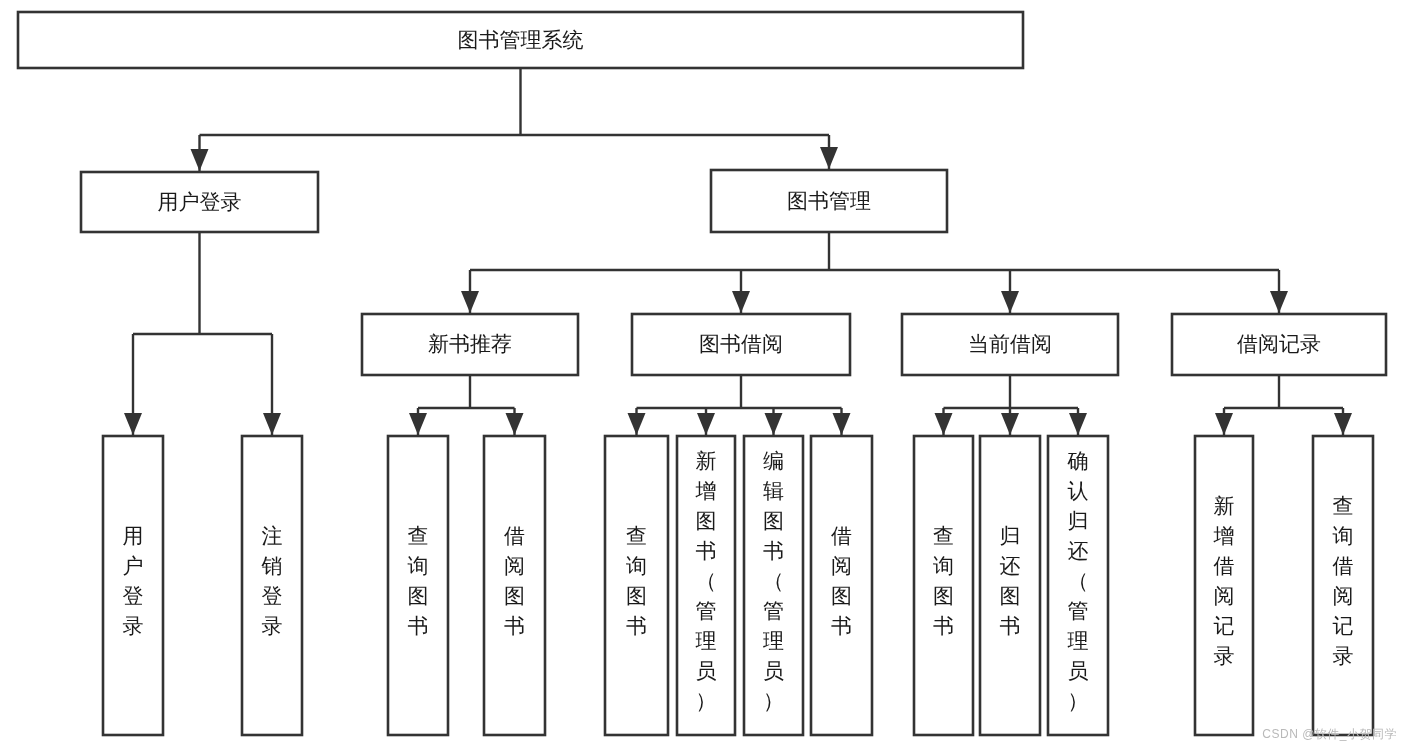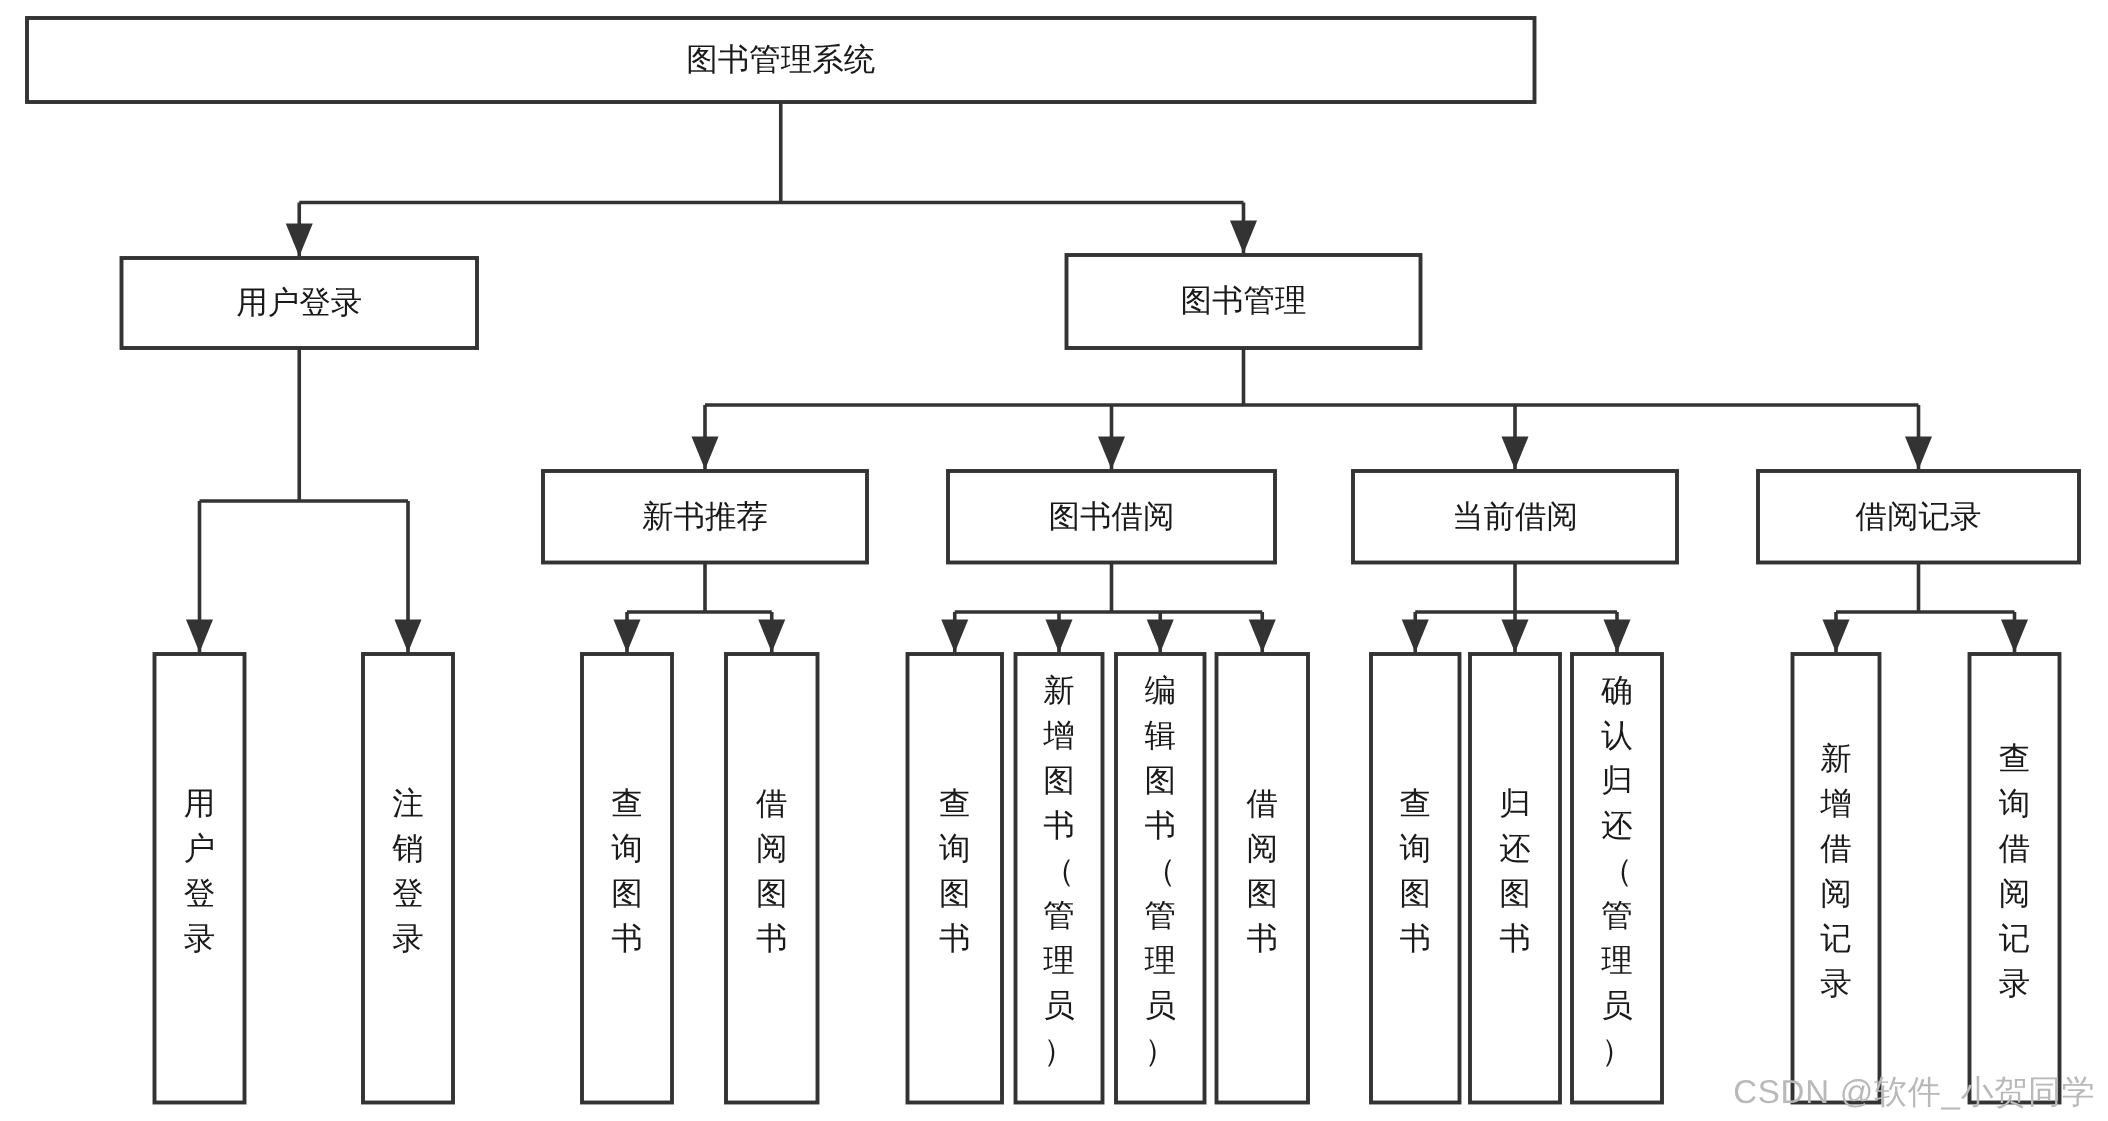--- a/index.html
+++ b/index.html
@@ -15,21 +15,21 @@
     font-family:"Liberation Sans","DejaVu Sans",sans-serif;
     fill:#1a1a1a;
     text-anchor:middle;
   }
   .label-h{font-size:21px;dominant-baseline:middle;}
   .label-v{font-size:21px;}
   .watermark{
     position:absolute;
     right:8px;bottom:4px;
     font-family:"Liberation Sans","DejaVu Sans",sans-serif;
-    font-size:22px;
+    font-size:12px;
     color:#b9b9b9;
     letter-spacing:.5px;
     white-space:nowrap;
     pointer-events:none;
   }
 </style>
 </head>
 <body>
 
 <svg id="diagram" viewBox="0 0 1405 747" xmlns="http://www.w3.org/2000/svg">

